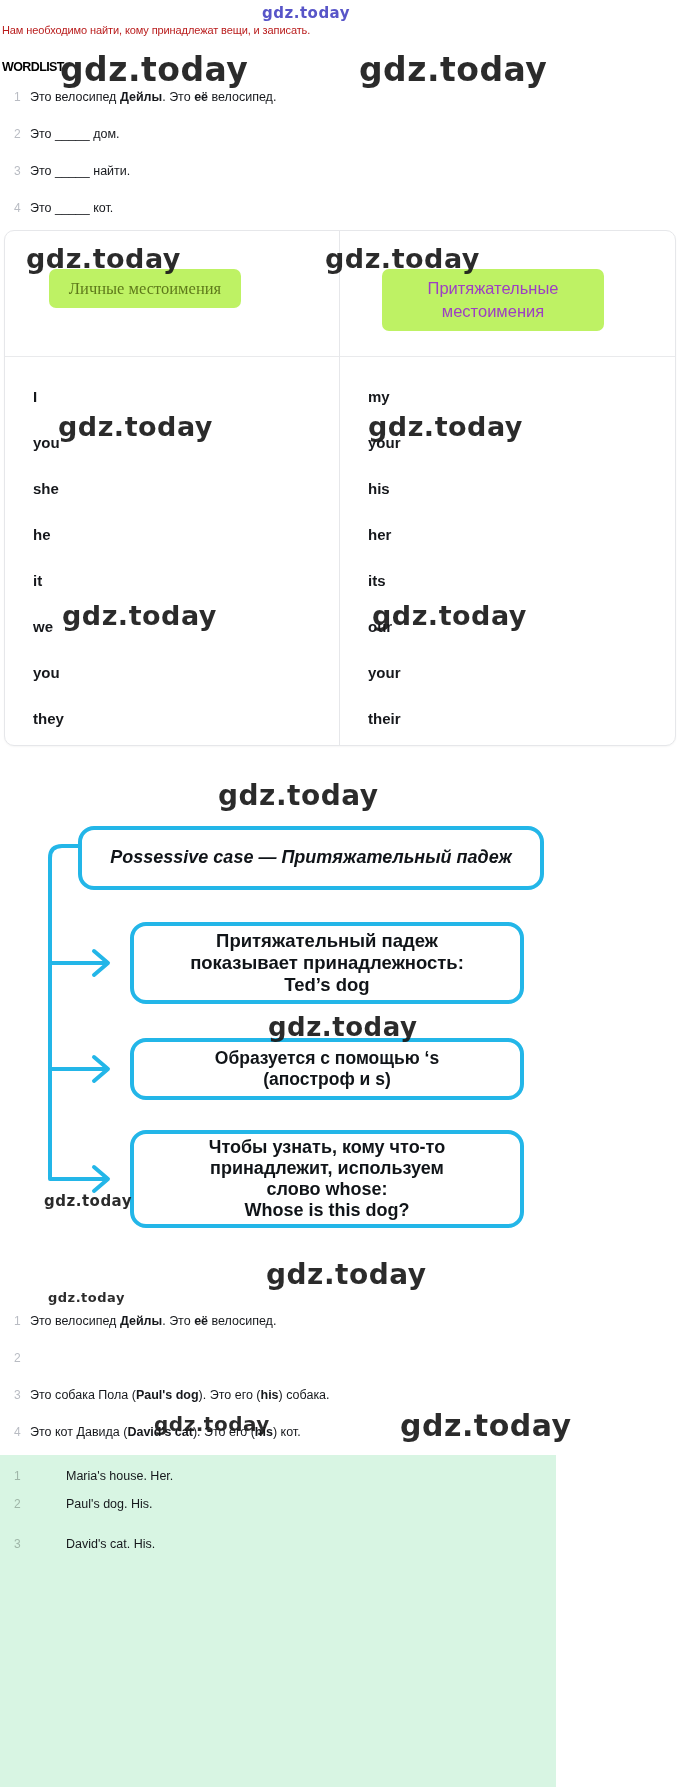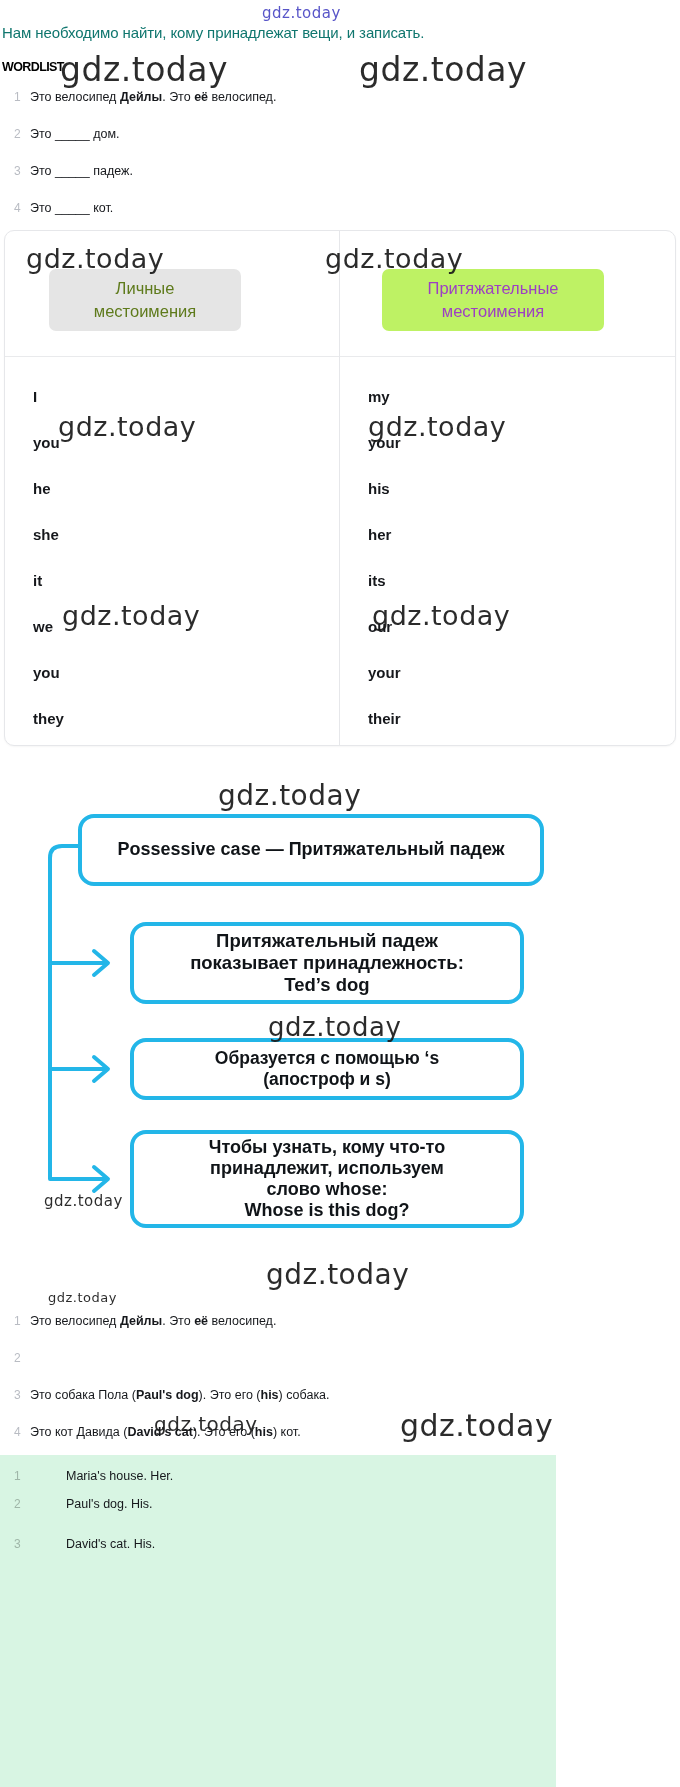--- a/index.html
+++ b/index.html
@@ -11,35 +11,35 @@
     background: #ffffff;
     font-family: "Liberation Sans", sans-serif;
     overflow: hidden;
   }
 
   
   .wm {
     position: absolute;
     font-family: "DejaVu Sans", sans-serif;
     color: #1a1a1a;
-    font-weight: 400;
+    font-weight: 700;
     letter-spacing: 0.5px;
     white-space: nowrap;
     pointer-events: none;
     z-index: 5;
     opacity: 0.92;
   }
   .wm-blue { color: #4a47c4; }
 
   
   .intro {
     position: absolute;
     left: 2px; top: 24px;
-    font-size: 15px;
-    color: #0f766e;
+    font-size: 11px;
+    color: #b91c1c;
     letter-spacing: -0.1px;
   }
 
   .wordlist {
     position: absolute;
     left: 2px; top: 60px;
     font-size: 12.5px;
     font-weight: 700;
     letter-spacing: -0.6px;
     color: #000000;
@@ -90,21 +90,21 @@
   .chip {
     position:absolute;
     left: 44px; top: 38px;
     padding: 8px 18px;
     border-radius: 7px;
     font-size: 16.5px;
     line-height: 23px;
     text-align: center;
     width: 192px;
   }
-  .chip-green { background:#e5e5e5; color:#5e7a1b; }
+  .chip-green { background:#bef264; color:#5e7a1b;font-family:Liberation Serif, serif; }
   .chip-purple{ background:#bef264; color:#9d3fc4; left: 42px; width: 222px; }
 
   .pron-list { padding-top: 16px; }
   .pron-item {
     height: 46px;
     padding-left: 28px;
     font-size: 15px;
     font-weight: 600;
     color: #16181c;
     display: flex;
@@ -124,21 +124,21 @@
     background: #ffffff;
     display: flex;
     align-items: center;
     justify-content: center;
     text-align: center;
     color: #101418;
     font-weight: 700;
     line-height: 1.18;
     z-index: 3;
   }
-  #dbox-1 { left: 78px; top: 54px; width: 466px; height: 72px; font-size: 18px; padding: 0 18px; }
+  #dbox-1 { left: 78px; top: 66px; width: 466px; height: 64px; font-size: 18px; padding: 0 18px; font-style: italic; }
   #dbox-2 { left: 130px; top: 162px; width: 394px; height: 82px; font-size: 18.5px; padding: 0 12px; }
   #dbox-3 { left: 130px; top: 278px; width: 394px; height: 62px; font-size: 17.5px; padding: 0 12px; }
   #dbox-4 { left: 130px; top: 370px; width: 394px; height: 98px; font-size: 18px; padding: 0 10px; }
   .dbox-inner { width:100%; }
 
   .diagram svg { position:absolute; left:0; top:0; width:680px; height:540px; z-index:1; }
 
   
   .ans-list { position:absolute; left:0; top:1312px; width:680px; }
   .ans-row { display:flex; align-items:flex-start; padding-left:14px; height: 37px; }
@@ -169,38 +169,38 @@
   <div class="task-row">
     <span class="task-num">1</span>
     <span class="task-text"><span>Это велосипед </span><b>Дейлы</b><span>. Это </span><b>её</b><span> велосипед.</span></span>
   </div>
   <div class="task-row">
     <span class="task-num">2</span>
     <span class="task-text">Это _____ дом.</span>
   </div>
   <div class="task-row">
     <span class="task-num">3</span>
-    <span class="task-text">Это _____ падеж.</span>
+    <span class="task-text">Это _____ найти.</span>
   </div>
   <div class="task-row">
     <span class="task-num">4</span>
     <span class="task-text">Это _____ кот.</span>
   </div>
 </div>
 
 <div class="pron-table">
   <div class="pron-col left">
     <div class="pron-head">
       <div class="chip chip-green">Личные местоимения</div>
     </div>
     <div class="pron-list">
       <div class="pron-item">I</div>
       <div class="pron-item">you</div>
+      <div class="pron-item">she</div>
       <div class="pron-item">he</div>
-      <div class="pron-item">she</div>
       <div class="pron-item">it</div>
       <div class="pron-item">we</div>
       <div class="pron-item">you</div>
       <div class="pron-item">they</div>
     </div>
   </div>
   <div class="pron-col right">
     <div class="pron-head">
       <div class="chip chip-purple">Притяжательные местоимения</div>
     </div>

